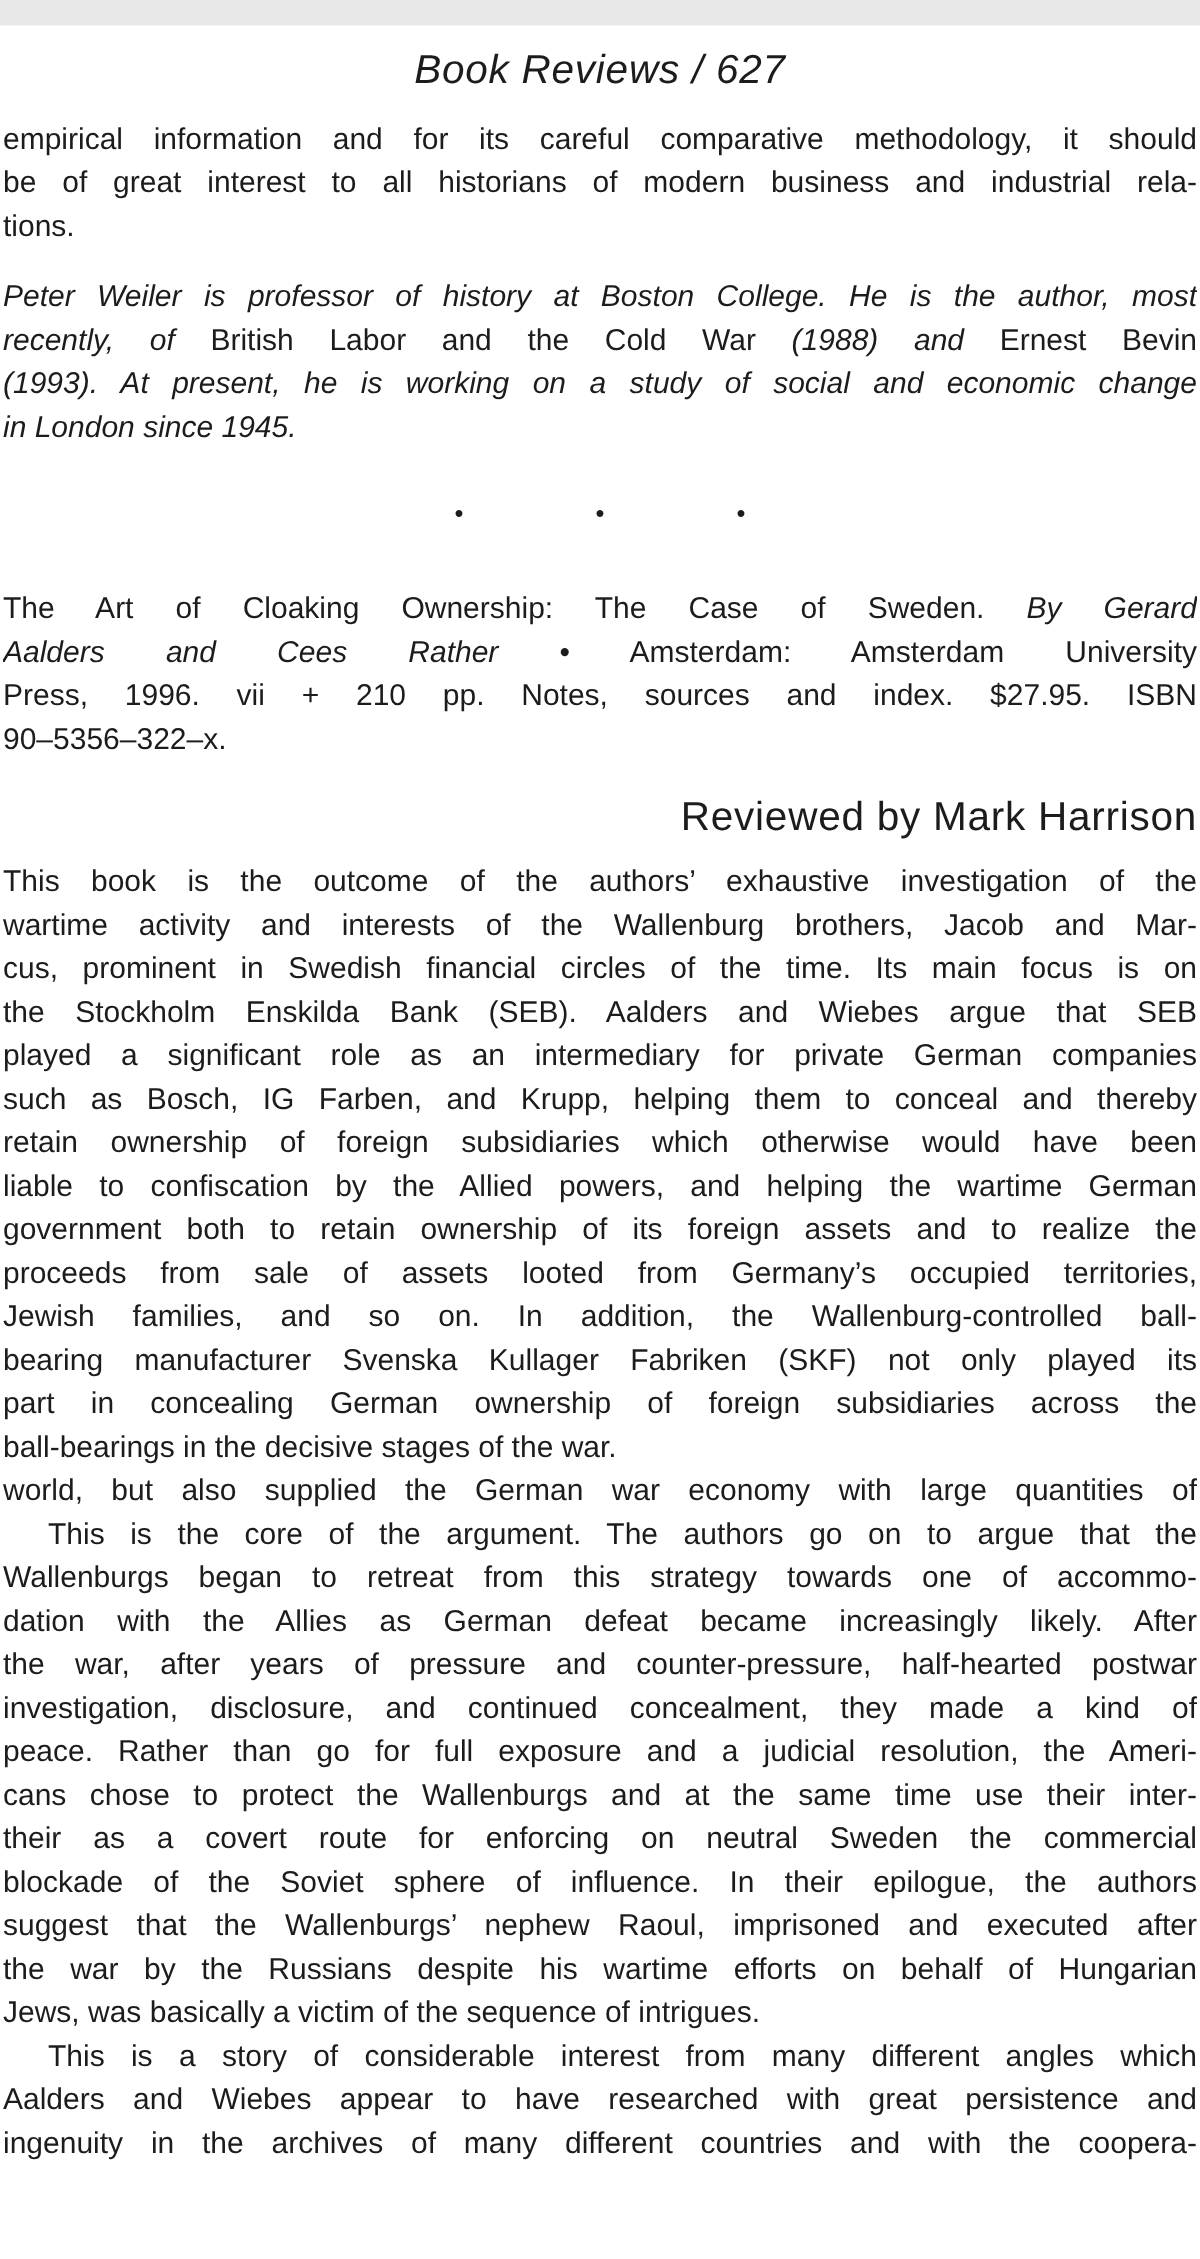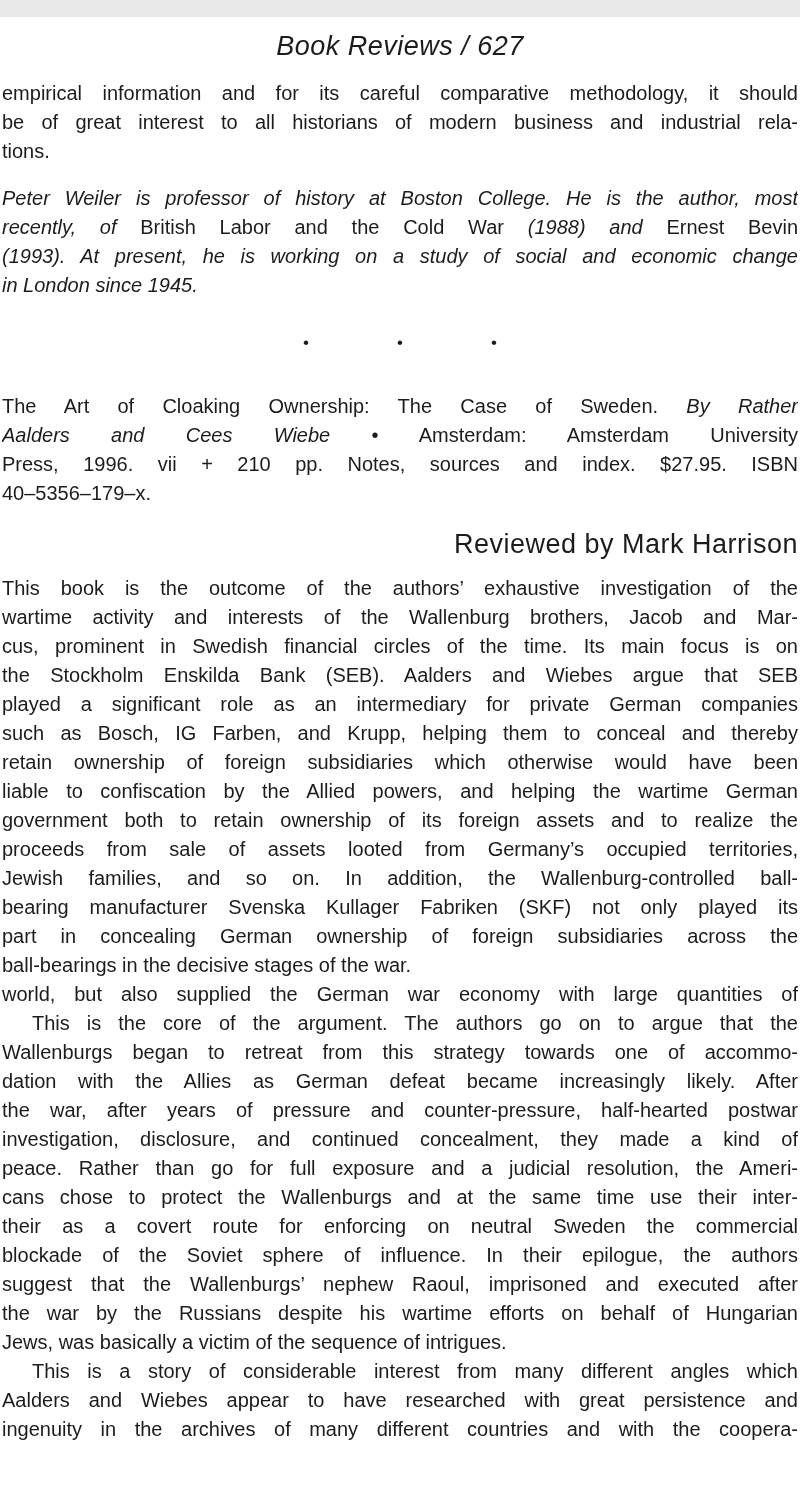--- a/index.html
+++ b/index.html
@@ -93,24 +93,24 @@
       <div class="line end"><span>in London since 1945.</span></div>
     </div>
 
   <div class="separator">
     <span class="dot">•</span>
     <span class="dot">•</span>
     <span class="dot">•</span>
   </div>
 
   <div class="block heading roman">
-      <div class="line"><span>The Art of Cloaking Ownership: The Case of Sweden. </span><span class="alt">By Rather</span></div>
-      <div class="line"><span class="alt">Aalders and Cees Wiebe </span><span>• Amsterdam: Amsterdam University</span></div>
+      <div class="line"><span>The Art of Cloaking Ownership: The Case of Sweden. </span><span class="alt">By Gerard</span></div>
+      <div class="line"><span class="alt">Aalders and Cees Rather </span><span>• Amsterdam: Amsterdam University</span></div>
       <div class="line"><span>Press, 1996. vii + 210 pp. Notes, sources and index. $27.95. ISBN</span></div>
-      <div class="line end"><span>40–5356–179–x.</span></div>
+      <div class="line end"><span>90–5356–322–x.</span></div>
     </div>
 
   <div class="reviewer-line">Reviewed by Mark Harrison</div>
 
   <div class="body">
       <div class="paragraph roman">
         <div class="line"><span>This book is the outcome of the authors’ exhaustive investigation of the</span></div>
         <div class="line"><span>wartime activity and interests of the Wallenburg brothers, Jacob and Mar-</span></div>
         <div class="line"><span>cus, prominent in Swedish financial circles of the time. Its main focus is on</span></div>
         <div class="line"><span>the Stockholm Enskilda Bank (SEB). Aalders and Wiebes argue that SEB</span></div>

